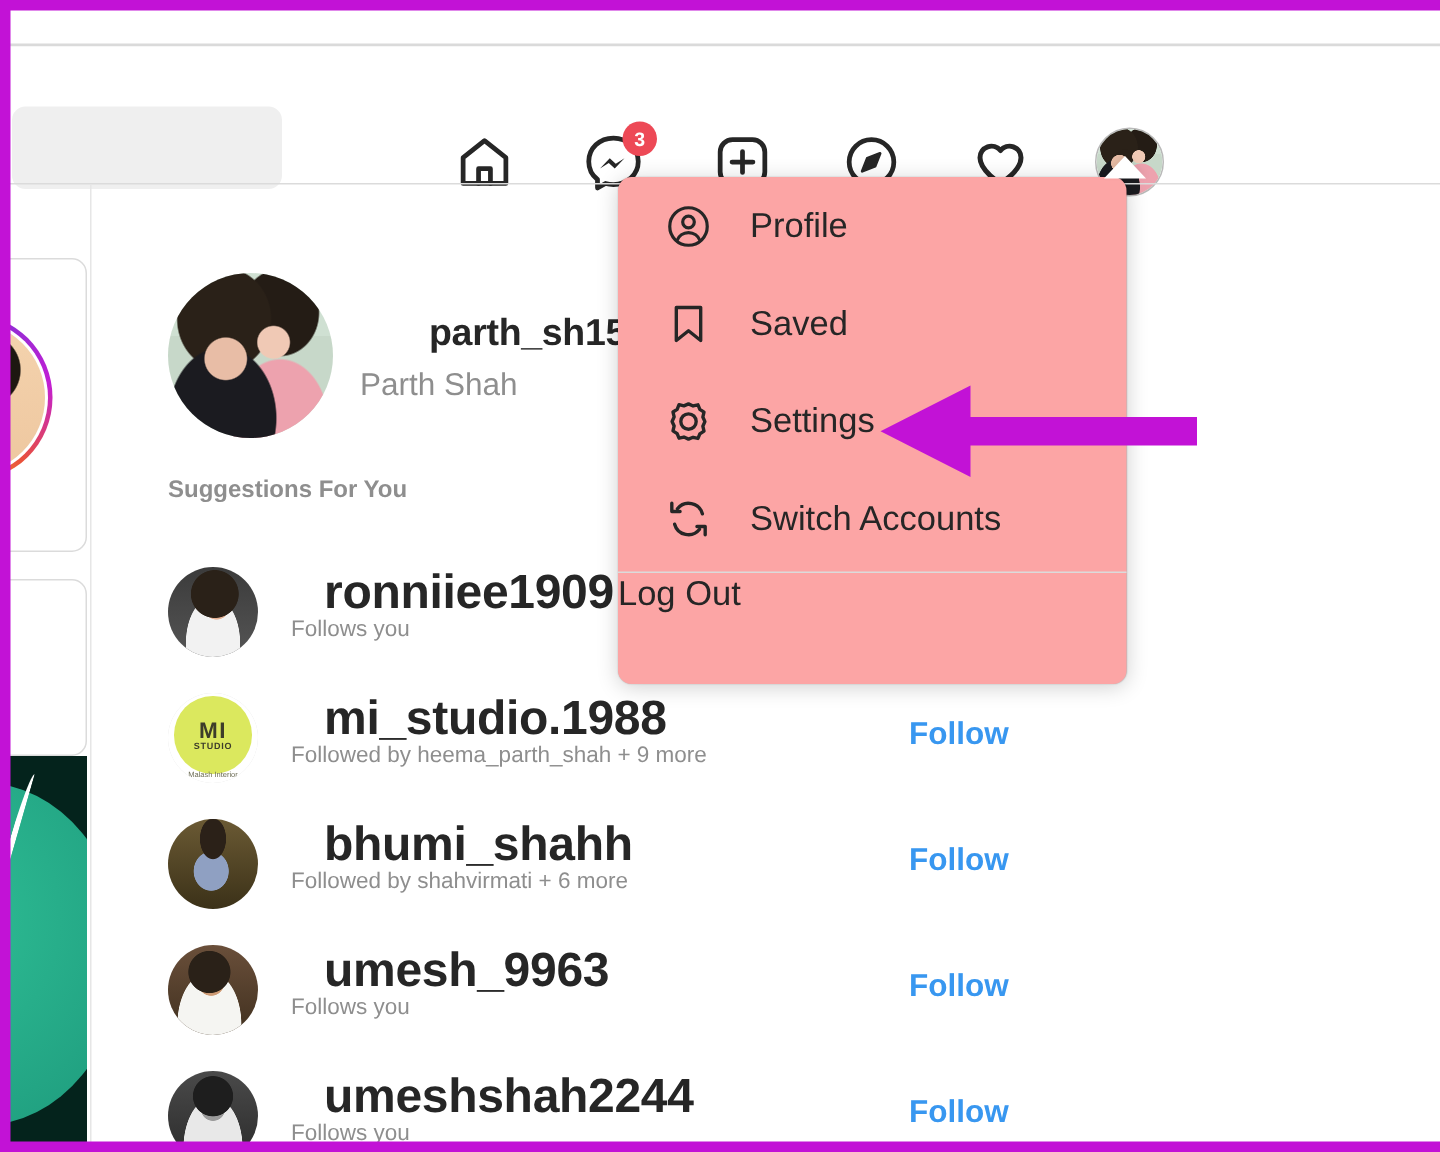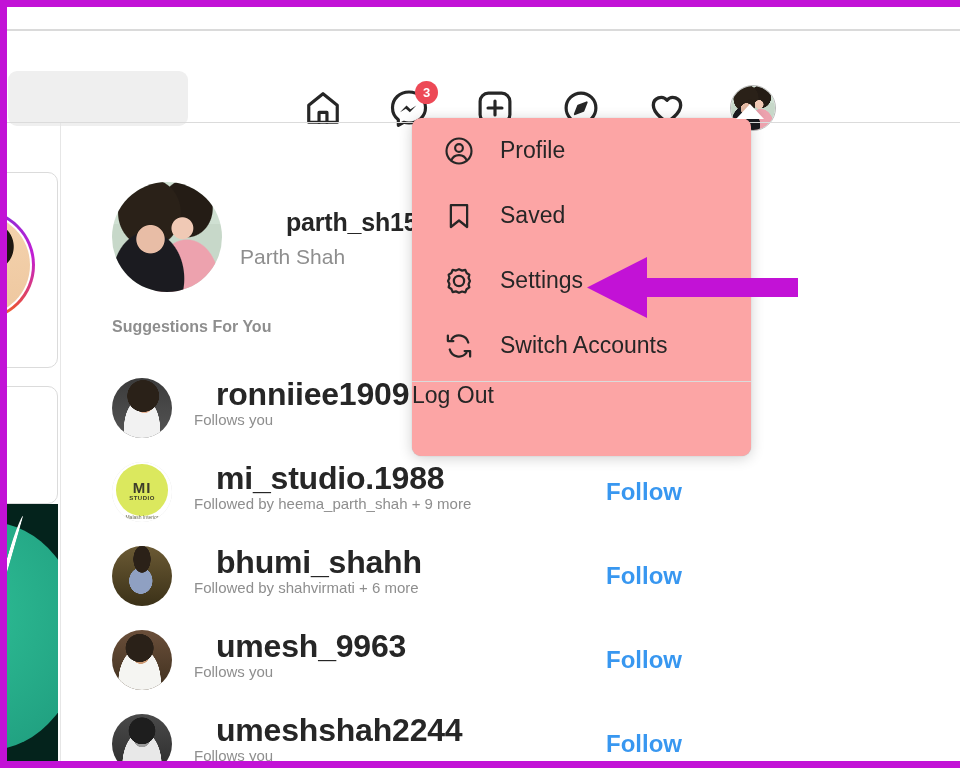--- a/index.html
+++ b/index.html
@@ -117,21 +117,21 @@
   #suggest-title{
     position:absolute;left:112px;top:318px;font-size:16px;font-weight:600;color:#8e8e8e;
   }
 
   #suggest-list{position:absolute;left:112px;top:370px;width:560px;}
   .srow{position:relative;height:84px;}
   .s-avatar{position:absolute;left:0;top:8px;width:60px;height:60px;border-radius:50%;overflow:hidden;background:#ddd;}
   .s-name{position:absolute;left:82px;top:6px;font-size:32px;font-weight:600;color:#262626;letter-spacing:-.2px;white-space:nowrap;margin-left:22px;}
   .s-sub{position:absolute;left:82px;top:41px;font-size:15px;color:#8e8e8e;white-space:nowrap;}
   .s-follow{
-    position:absolute;left:494px;top:24px;font-size:24px;font-weight:600;color:#3897f0;
+    position:absolute;left:494px;top:24px;font-size:21px;font-weight:600;color:#3897f0;
     background:none;border:0;padding:0;cursor:pointer;font-family:inherit;
   }
 
   
   .av-ronnie{width:100%;height:100%;background:
       radial-gradient(circle at 52% 30%, #2a2118 0 30%, transparent 31%),
       radial-gradient(circle at 54% 44%, #e5b294 0 18%, transparent 19%),
       radial-gradient(ellipse at 50% 84%, #f2f2f2 0 42%, transparent 43%),
       linear-gradient(#3b3b3b,#555);}
   .av-mi{width:100%;height:100%;background:#fff;position:relative;}

